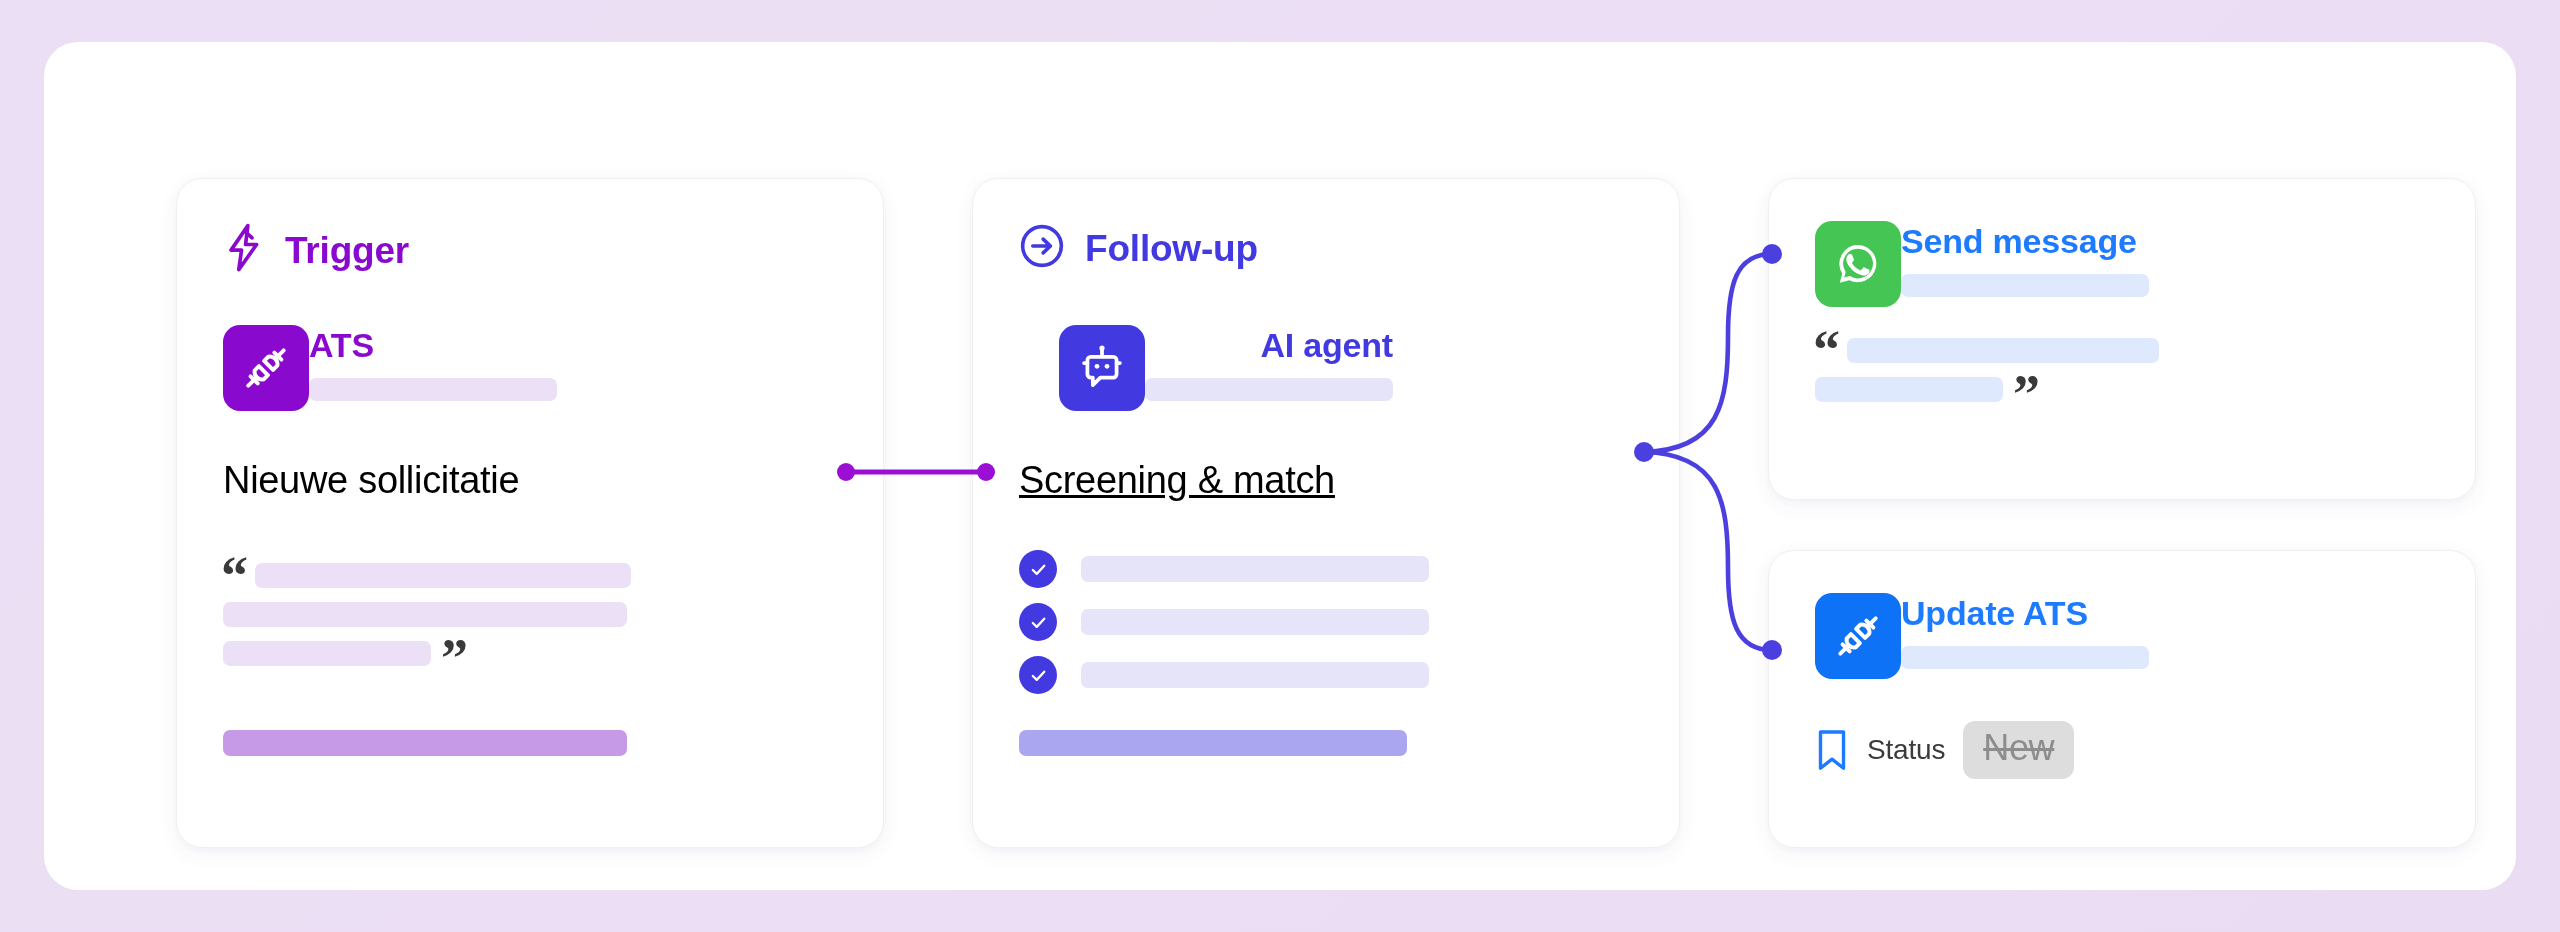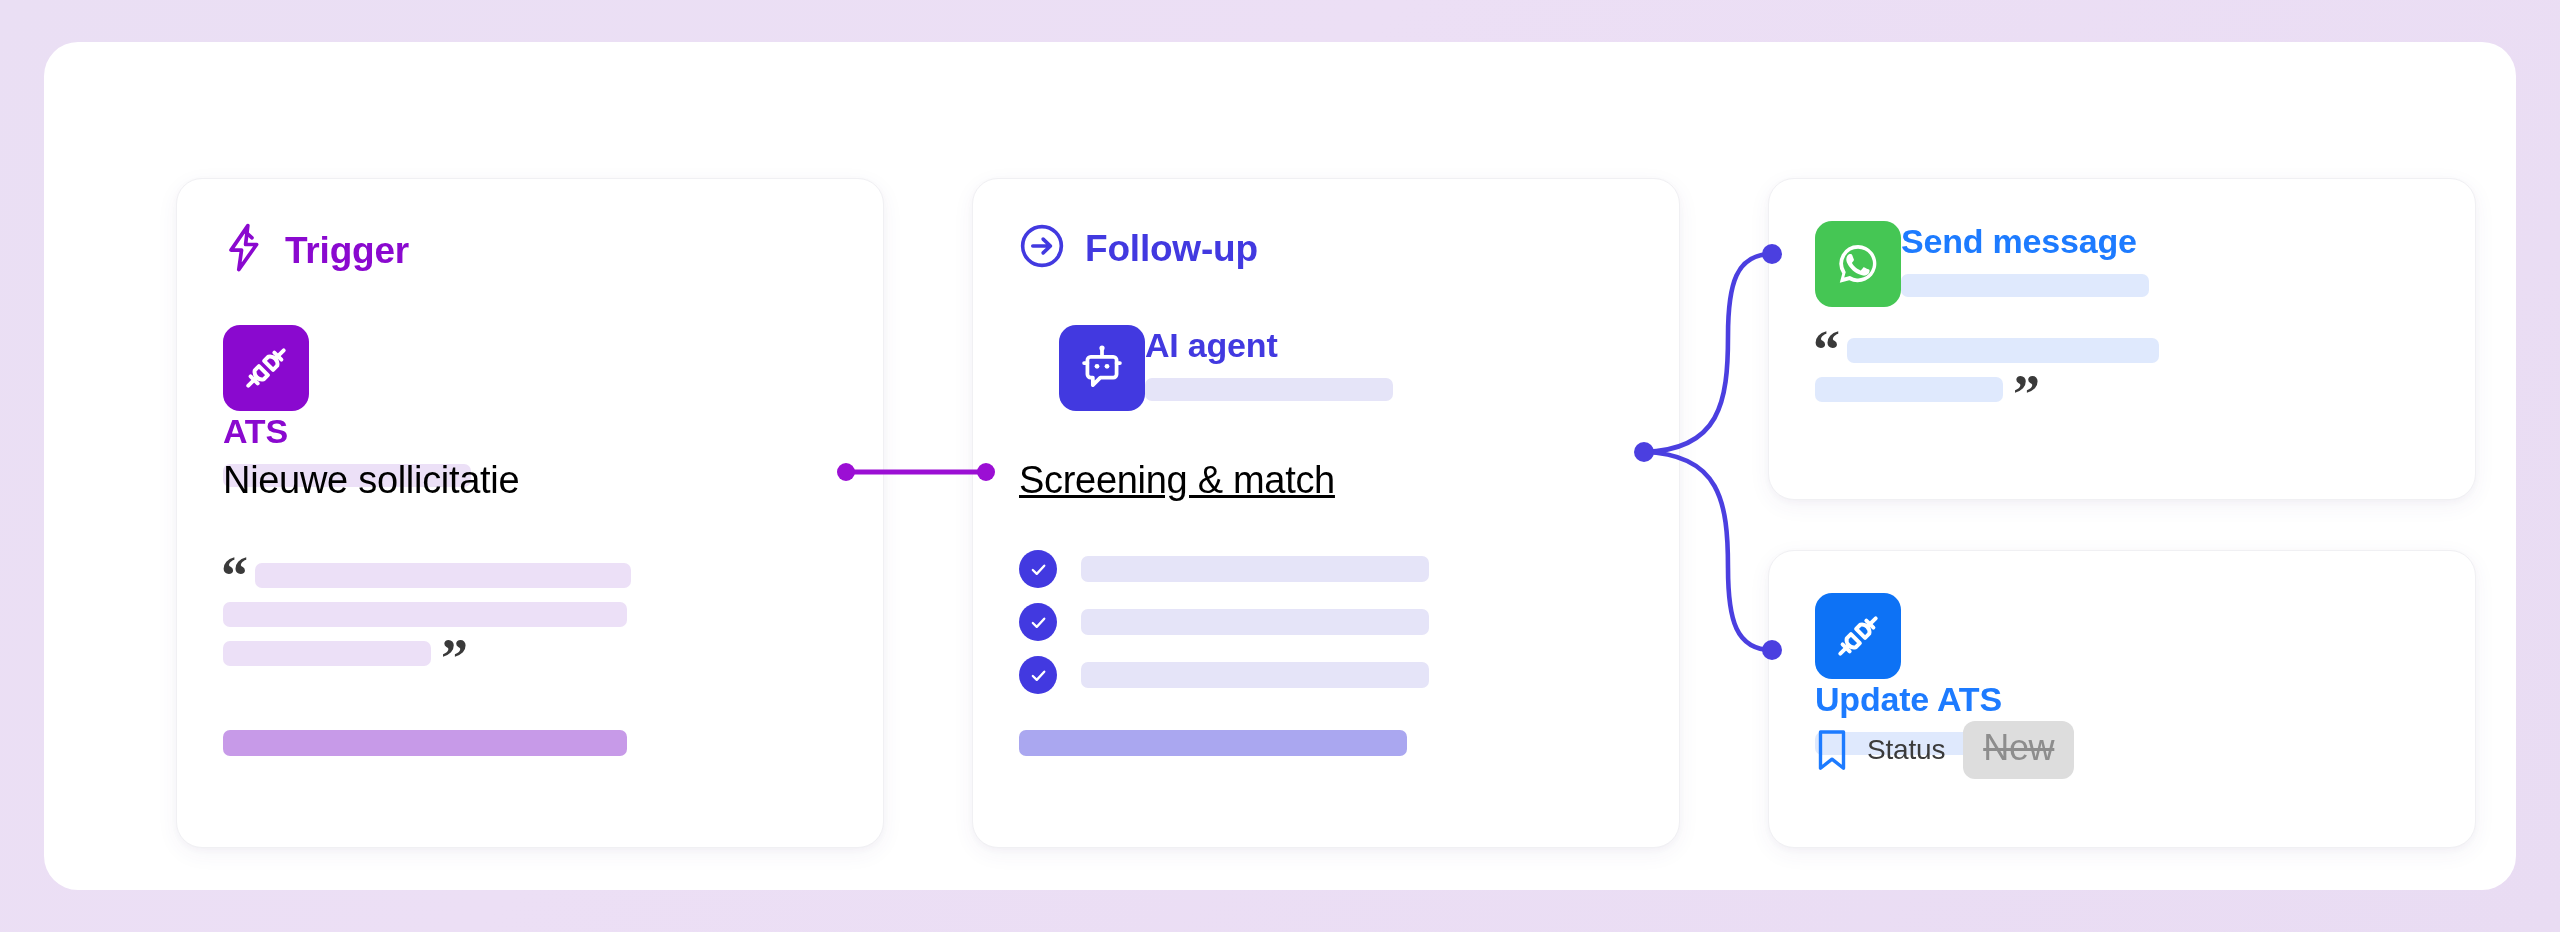--- a/index.html
+++ b/index.html
@@ -39,21 +39,21 @@
     position: absolute;
     background: #ffffff;
     border: 1px solid #f0f0f3;
     border-radius: 26px;
     box-shadow: 0 6px 22px rgba(80, 60, 120, 0.055),
                 0 2px 6px rgba(80, 60, 120, 0.035);
     box-sizing: border-box;
   }
 
   #card-trigger  { left: 132px;  top: 136px; width: 708px;  height: 670px; }
-  #card-followup { left: 928px;  top: 136px; width: 708px;  height: 670px; }
+  #card-followup { left: 928px;  top: 136px; width: 708px;  height: 670px; text-align: right; }
   #card-send     { left: 1724px; top: 136px; width: 708px;  height: 322px; }
   #card-update   { left: 1724px; top: 508px; width: 708px;  height: 298px; }
 
   
   .step-head {
     position: absolute;
     display: flex;
     align-items: center;
     gap: 20px;
   }
@@ -202,21 +202,21 @@
       <div class="step-head" id="head-trigger">
         <span class="step-icon">
           <svg width="42" height="50" viewBox="0 0 24 28" fill="none" aria-hidden="true">
             <path d="M14.2 1.2 L4.6 15.2 H10.6 L9.0 26.4 L19.2 12.0 H12.9 Z" stroke="#8a09cf" stroke-width="2.1" stroke-linejoin="round" stroke-linecap="round" fill="none"></path>
             <path d="M12.6 4.6 L16.6 8.2" stroke="#8a09cf" stroke-width="2.1" stroke-linecap="round"></path>
           </svg>
         </span>
         <span class="step-title c-trigger">Trigger</span>
       </div>
 
-      <div class="app-row" style="left:46px; top:146px;flex-direction:column;">
+      <div class="app-row" style="left:46px; top:146px;">
         <span class="app-tile tile-ats-purple">
           <svg width="50" height="50" viewBox="0 0 24 24" fill="none" aria-hidden="true">
             <g stroke="#ffffff" stroke-width="1.9" stroke-linecap="round" stroke-linejoin="round">
               <path d="M20.5 3.5 L16.6 7.4"></path>
               <path d="M3.5 20.5 L7.4 16.6"></path>
               <path d="M16.0 4.6 L19.4 8.0"></path>
               <path d="M4.6 16.0 L8.0 19.4"></path>
               <path d="M13.1 6.6 a3.6 3.6 0 0 1 4.3 4.3 l-2.0 2.0 -4.3 -4.3 Z"></path>
               <path d="M10.9 17.4 a3.6 3.6 0 0 1 -4.3 -4.3 l2.0 -2.0 4.3 4.3 Z"></path>
             </g>
@@ -318,21 +318,21 @@
       </div>
 
       <span class="quote-mark" style="left:44px; top:144px;">“</span>
       <span class="bar bar-sky" style="position:absolute; left:78px; top:159px; width:312px; height:25px;"></span>
       <span class="bar bar-sky" style="position:absolute; left:46px; top:198px; width:188px; height:25px;"></span>
       <span class="quote-mark" style="left:244px; top:188px;">”</span>
     </div>
 
     <div class="card" id="card-update">
 
-      <div class="app-row" style="left:46px; top:42px;flex-direction:column;">
+      <div class="app-row" style="left:46px; top:42px;">
         <span class="app-tile tile-ats-blue">
           <svg width="50" height="50" viewBox="0 0 24 24" fill="none" aria-hidden="true">
             <g stroke="#ffffff" stroke-width="1.9" stroke-linecap="round" stroke-linejoin="round">
               <path d="M20.5 3.5 L16.6 7.4"></path>
               <path d="M3.5 20.5 L7.4 16.6"></path>
               <path d="M16.0 4.6 L19.4 8.0"></path>
               <path d="M4.6 16.0 L8.0 19.4"></path>
               <path d="M13.1 6.6 a3.6 3.6 0 0 1 4.3 4.3 l-2.0 2.0 -4.3 -4.3 Z"></path>
               <path d="M10.9 17.4 a3.6 3.6 0 0 1 -4.3 -4.3 l2.0 -2.0 4.3 4.3 Z"></path>
             </g>

